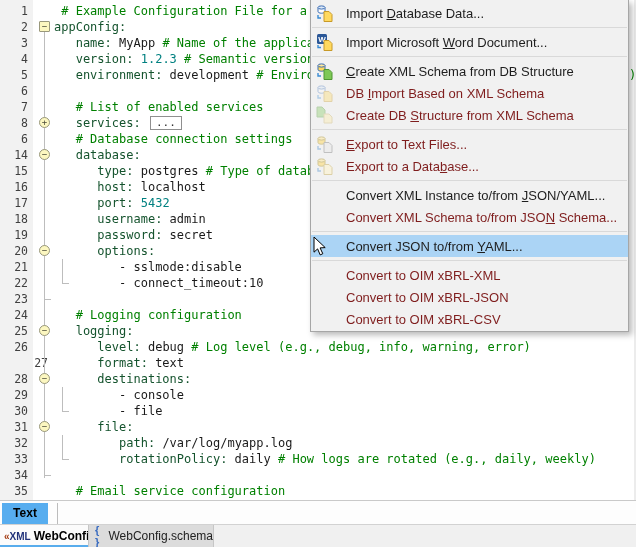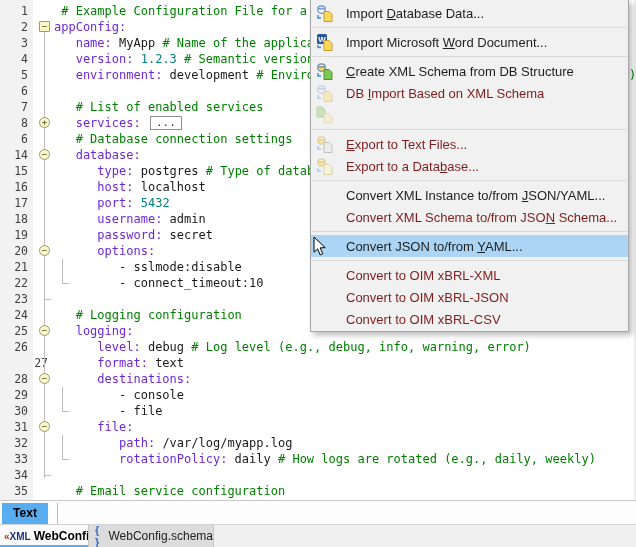--- a/index.html
+++ b/index.html
@@ -5,21 +5,21 @@
   html,body{margin:0;padding:0;background:#ffffff;}
   .stage{position:relative;width:636px;height:547px;overflow:hidden;background:#fff;
          font-family:"Liberation Sans",sans-serif;}
   
   .editor{position:absolute;left:0;top:0;width:636px;height:500px;background:#fff;
           font-family:"DejaVu Sans Mono",monospace;font-size:12px;}
   .gutter{position:absolute;left:0;top:0;width:33px;height:500px;background:#f2f2f2;}
   .ln{position:absolute;left:0;width:28px;text-align:right;color:#3f3f3f;
       font-size:11.5px;line-height:16px;height:16px;}
   .cl{position:absolute;left:54px;height:16px;line-height:16px;white-space:pre;}
-  .tk-k{color:#6d28d9;}
+  .tk-k{color:#14532d;}
   .tk-t{color:#1a1a1a;}
   .tk-c{color:#008000;}
   .tk-n{color:#008080;}
   .fold-box{display:inline-block;border:1px solid #8f8f8f;background:#fff;color:#333;
             padding:0 5px 1px 5px;line-height:11px;font-size:11px;vertical-align:1px;margin-left:2px;}
   .fm{position:absolute;left:39px;width:11px;height:11px;box-sizing:border-box;
       background:#fcf7c0;border:1px solid #99987c;color:#4c4c3a;
       font:9px/9px "DejaVu Sans Mono",monospace;text-align:center;}
   .fm.ci{border-radius:50%;}
   .fm.sq{border-radius:1px;}
@@ -190,20 +190,21 @@
             <path d="M8,7.5 h5 l3,3 v7 h-8 z" fill="#ffd95e" stroke="#c89a28"></path>
             <path d="M2,11 v3 h3" fill="none" stroke="#3a8cd4" stroke-width="1.4"></path>
           </svg></span>
         <span>DB <u>I</u>mport Based on XML Schema</span>
       </div>
       <div class="mi dis">
         <span class="ic"><svg width="18" height="18" opacity="0.35">
             <path d="M1,1 h5 l3,3 v7 h-8 z" fill="#7dc855" stroke="#4e9632"></path>
             <path d="M8,8 h5 l3,3 v6 h-8 z" fill="#ffe9a0" stroke="#c8b060"></path>
           </svg></span>
+        <span>Create DB <u>S</u>tructure from XML Schema</span>
       </div>
       <div class="msep"></div>
       <div class="mi dis">
         <span class="ic"><svg width="18" height="18" opacity="0.5">
             <path d="M2,3.5 v4 c0,1 1.6,1.7 3.5,1.7 s3.5,-0.7 3.5,-1.7 v-4" fill="#ffd95e" stroke="#b09a40"></path>
             <ellipse cx="5.5" cy="3.5" rx="3.5" ry="1.6" fill="#ffe89a" stroke="#b09a40"></ellipse>
             <path d="M8,7.5 h5 l3,3 v7 h-8 z" fill="#e8e8e8" stroke="#909090"></path>
             <path d="M2,11 v3 h3" fill="none" stroke="#6aa0d4" stroke-width="1.4"></path>
           </svg></span>
         <span><u>E</u>xport to Text Files...</span>

